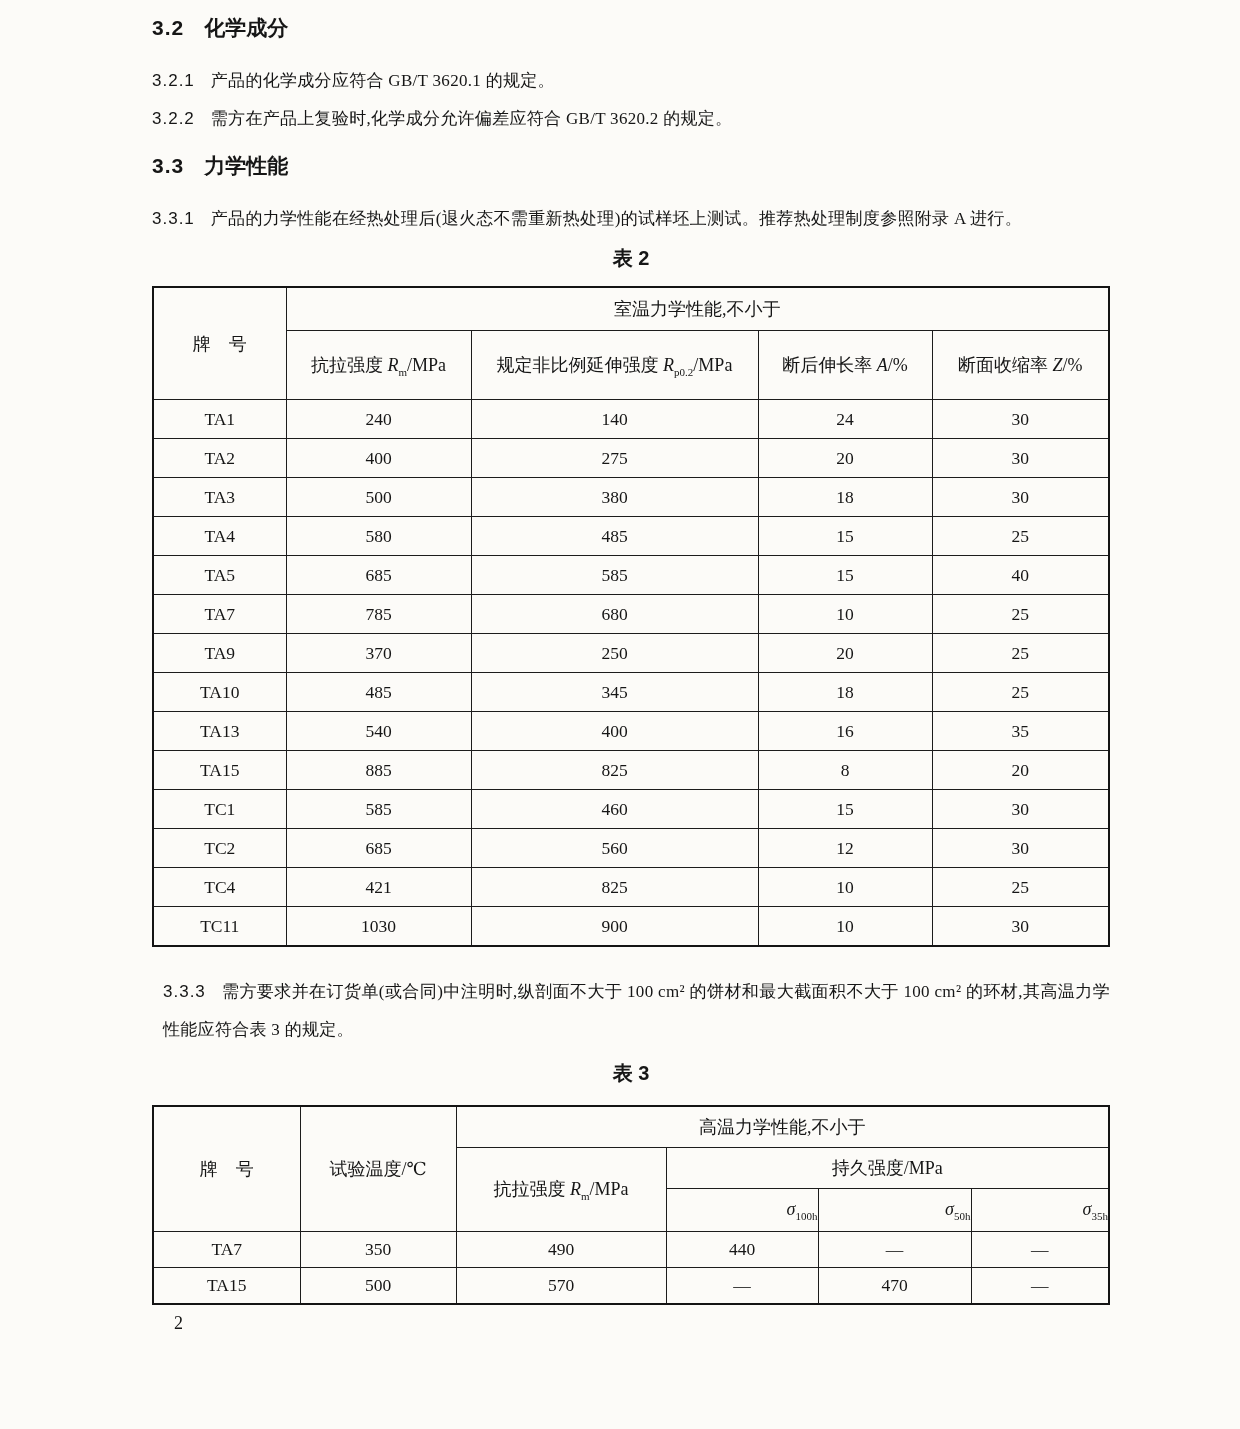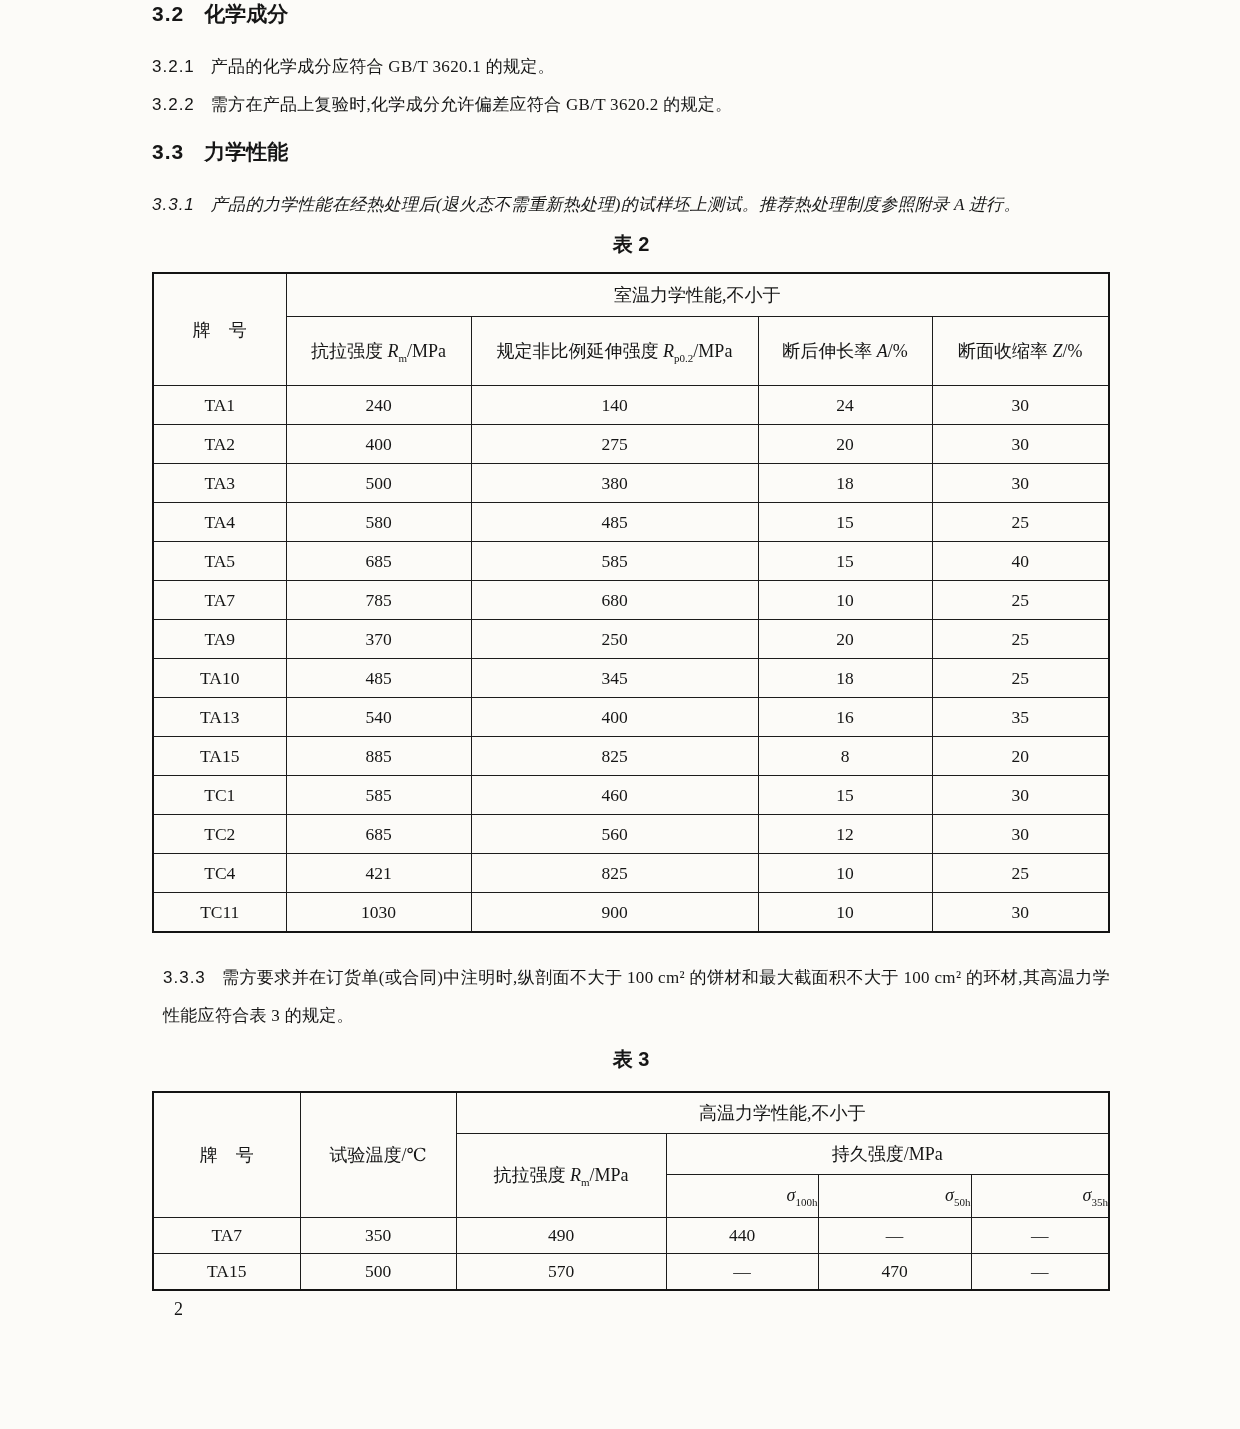--- a/index.html
+++ b/index.html
@@ -4,21 +4,21 @@
 <style>
   html,body { margin:0; padding:0; }
   .page {
     position:relative;
     width:1240px; height:1429px;
     background:#fcfbf8;
     color:#161616;
     font-family:"Liberation Serif","DejaVu Serif",serif;
     overflow:hidden;
   }
-  .content { position:absolute; left:152px; top:0; width:958px; }
+  .content { position:absolute; left:152px; top:0; width:958px; padding-top:14px; }
 
   .sec-heading {
     font-size:21px; font-weight:bold;
     font-family:"Liberation Sans","DejaVu Sans",sans-serif;
     line-height:28px;
   }
   .sec-heading .num { margin-right:20px; letter-spacing:1px; }
 
   .para { font-size:17px; line-height:38px; text-align:justify; letter-spacing:0.3px; }
   .para .num {
@@ -40,21 +40,21 @@
     padding:0; overflow:hidden;
   }
   .tbl th { font-size:18px; }
   .tbl td { font-size:17.5px; }
   .mi { font-style:italic; font-family:"Liberation Serif","DejaVu Serif",serif; }
   .tbl sub { font-size:11px; }
 
   #h32 { margin-top:0; }
   #p321 { margin-top:20px; }
   #h33 { margin-top:14px; }
-  #p331 { margin-top:20px;font-style:italic; }
+  #p331 { margin-top:20px; }
   #cap2 { margin-top:6px; }
   #table2 { margin-top:14px; }
   #p333 { margin-top:26px;margin-left:11px; }
   #cap3 { margin-top:10px; }
   #table3 { margin-top:18px; }
 
   #table2 .h-row1 th { height:42px; }
   #table2 .h-row2 th { height:68px; }
   #table2 tbody td { height:38px; }
 

